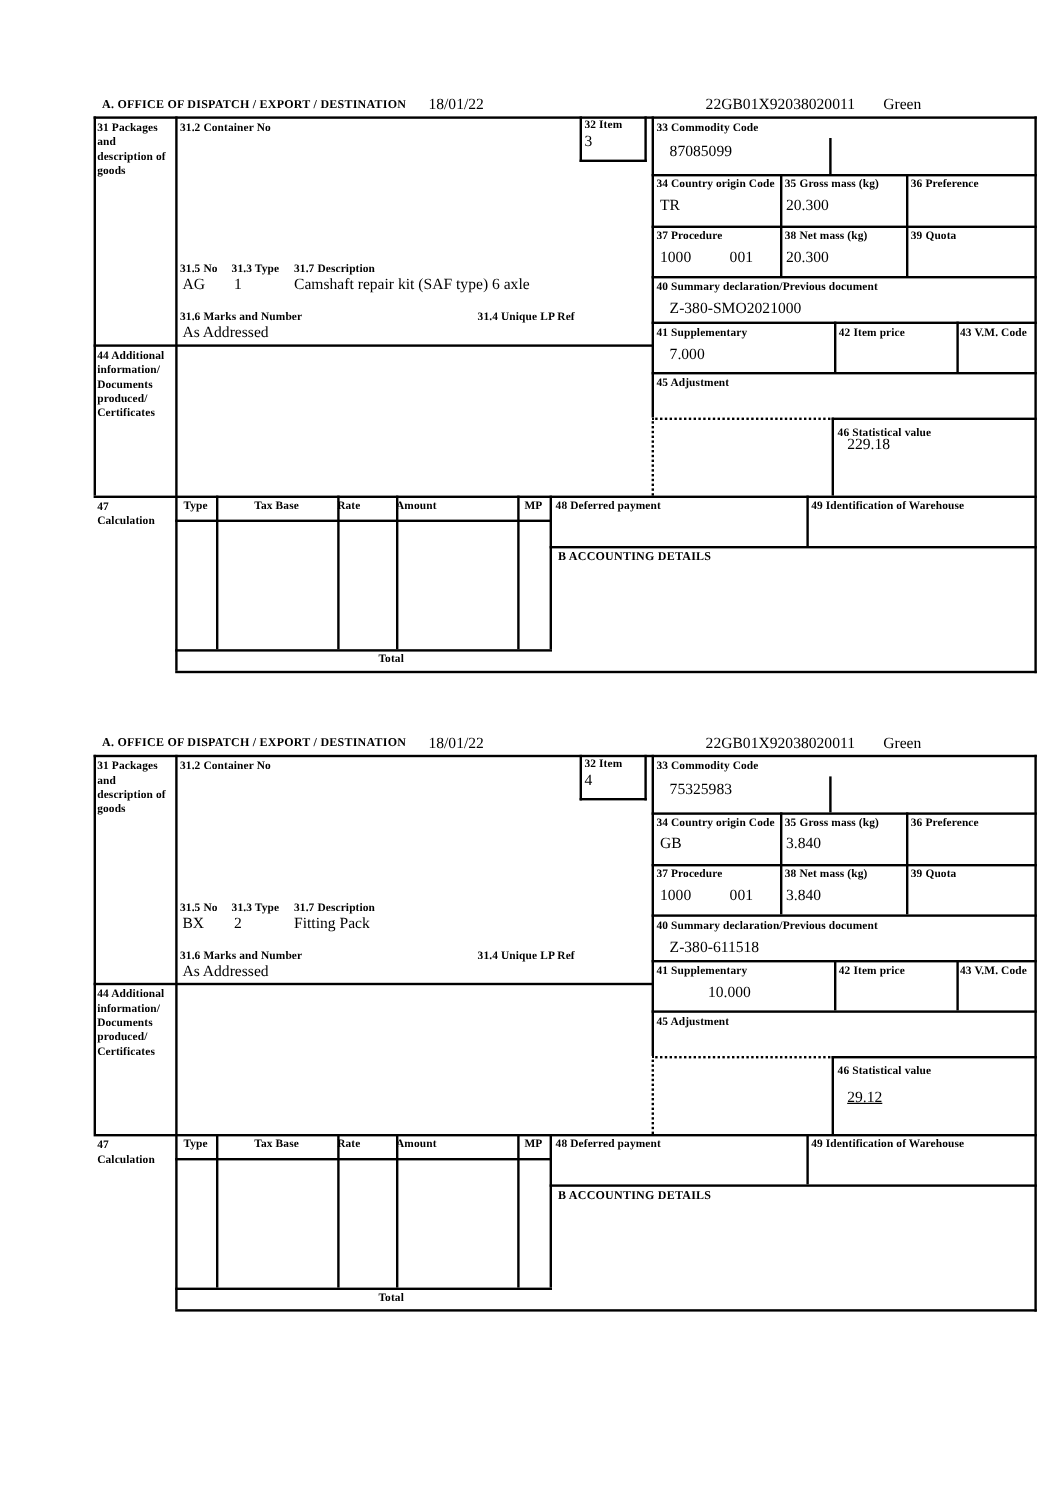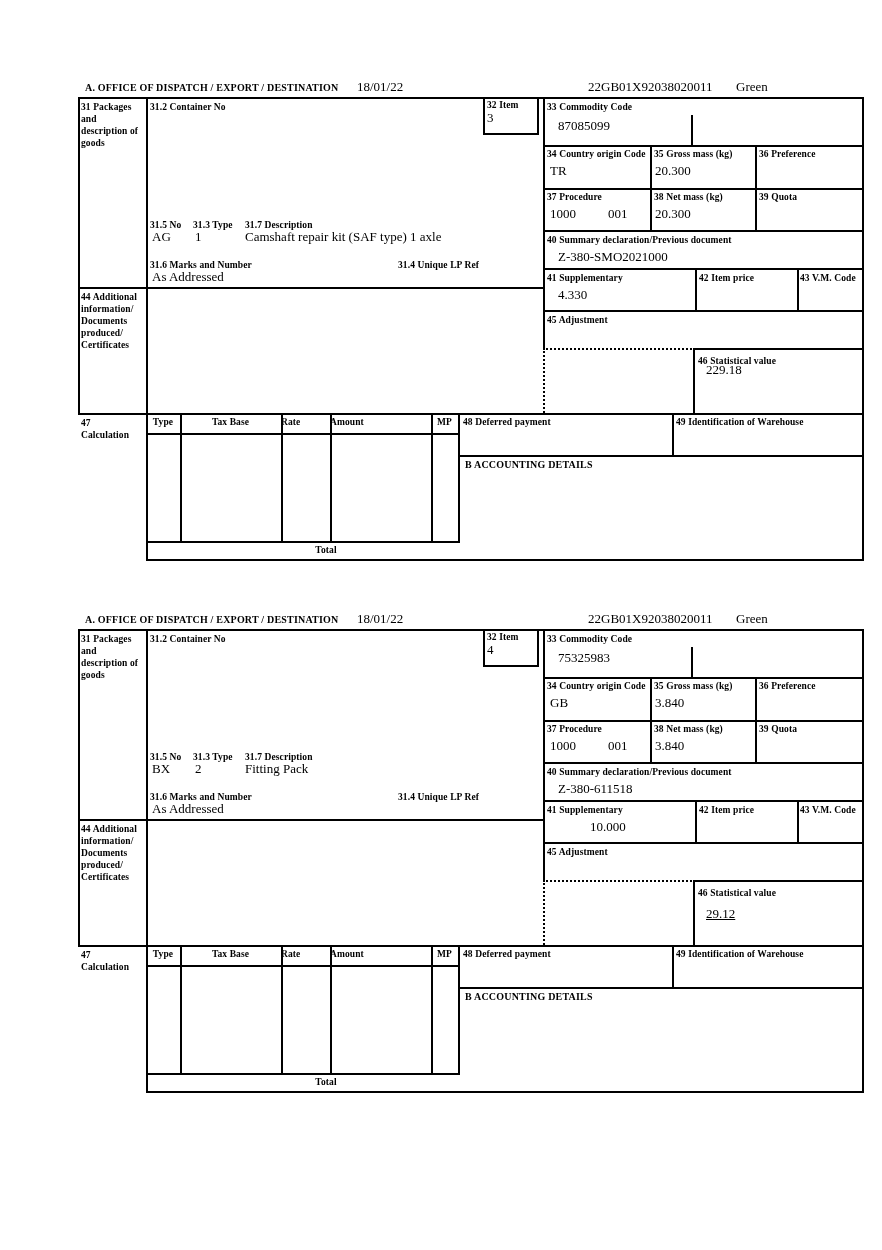--- a/index.html
+++ b/index.html
@@ -51,21 +51,21 @@
 
     <div class="box32"></div>
     <div class="lbl" style="left:409px; top:20px;">32 Item</div>
     <div class="val" style="left:409px; top:31px;">3</div>
 
     <div class="lbl" style="left:72px; top:140px;">31.5 No</div>
     <div class="lbl" style="left:115px; top:140px;">31.3 Type</div>
     <div class="lbl" style="left:167px; top:140px;">31.7 Description</div>
     <div class="val" style="left:74px; top:150px;">AG</div>
     <div class="val" style="left:117px; top:150px;">1</div>
-    <div class="val" style="left:167px; top:150px;">Camshaft repair kit (SAF type) 1 axle</div>
+    <div class="val" style="left:167px; top:150px;">Camshaft repair kit (SAF type) 6 axle</div>
 
     <div class="lbl" style="left:72px; top:180px;">31.6 Marks and Number</div>
     <div class="lbl" style="left:320px; top:180px;">31.4 Unique LP Ref</div>
     <div class="val" style="left:74px; top:190px;">As Addressed</div>
 
     <div class="lbl wrap" style="left:3px; top:212px; width:56px;">44 Additional information/ Documents produced/ Certificates</div>
 
     <div class="lbl" style="left:469px; top:22px;">33 Commodity Code</div>
     <div class="val" style="left:480px; top:39px;">87085099</div>
     <div class="vl" style="left:613px; top:35px; height:30px;"></div>
@@ -90,21 +90,21 @@
     <div class="hl" style="left:465px; top:188px; width:321px;"></div>
     <div class="lbl" style="left:469px; top:155px;">40 Summary declaration/Previous document</div>
     <div class="val" style="left:480px; top:170px;">Z-380-SMO2021000</div>
 
     <div class="vl" style="left:617px; top:188px; height:42px;"></div>
     <div class="vl" style="left:719px; top:188px; height:42px;"></div>
     <div class="hl" style="left:465px; top:230px; width:321px;"></div>
     <div class="lbl" style="left:469px; top:193px;">41 Supplementary</div>
     <div class="lbl" style="left:621px; top:193px;">42 Item price</div>
     <div class="lbl" style="left:722px; top:193px;">43 V.M. Code</div>
-    <div class="val" style="left:480px; top:208px;">4.330</div>
+    <div class="val" style="left:480px; top:208px;">7.000</div>
 
     <div class="lbl" style="left:469px; top:235px;">45 Adjustment</div>
     <div class="hl dot" style="left:465px; top:268px; width:152px;"></div>
     <div class="vl" style="left:615px; top:268px; height:65px;"></div>
     <div class="hl" style="left:615px; top:268px; width:171px;"></div>
     <div class="lbl" style="left:620px; top:276px;">46 Statistical value</div>
     <div class="val" style="left:628px; top:283px;">229.18</div>
 
     <div class="lbl wrap" style="left:3px; top:338px; width:56px;">47 Calculation</div>
     <div class="vl" style="left:102px; top:333px; height:128px;"></div>

